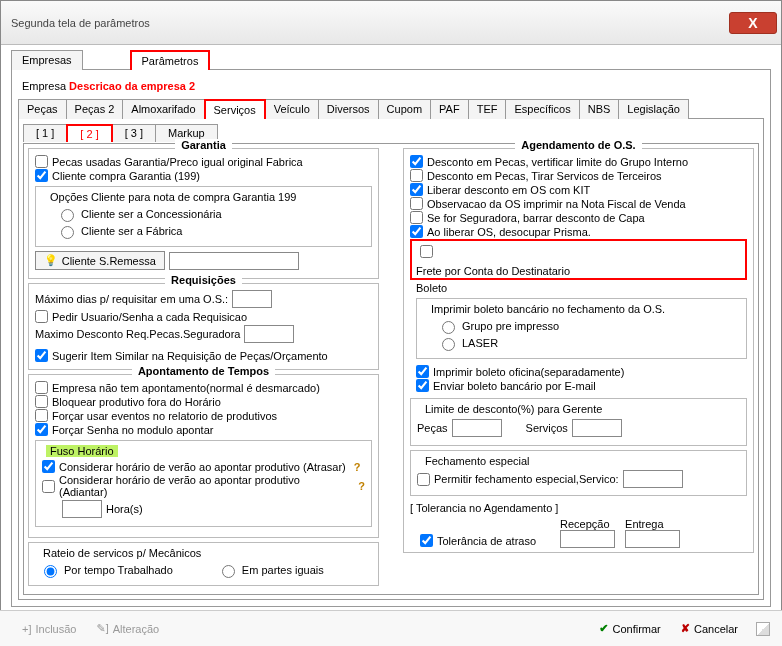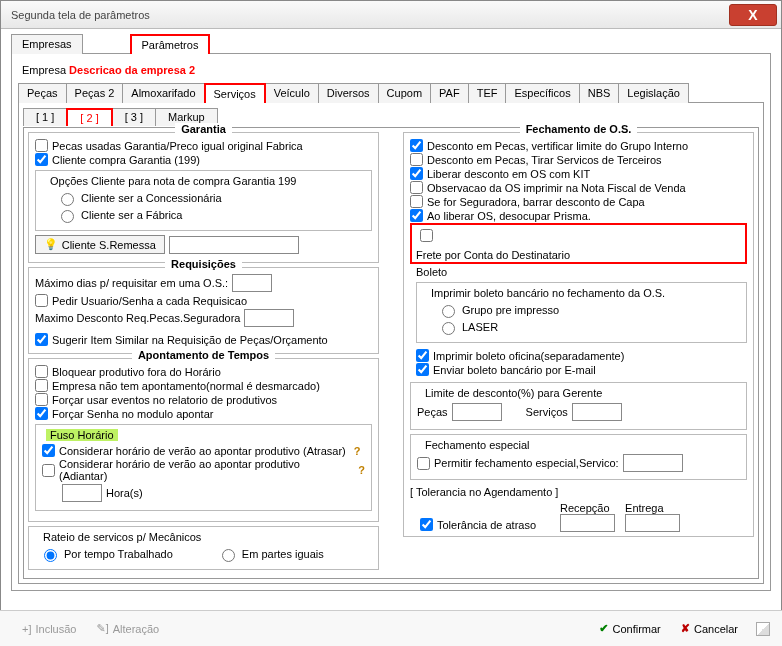--- a/index.html
+++ b/index.html
@@ -1,17 +1,17 @@
 <!DOCTYPE html>
 <html><head>
 <meta charset="utf-8">
 <style>
   * { box-sizing: border-box; font-family: Tahoma, Arial, sans-serif; font-size: 11px; }
   body { margin:0; background:#fff; width:782px; height:646px; border:1px solid #888; }
-  .titlebar { height:28px; background:linear-gradient(#fafafa,#e8e8e8); border-bottom:1px solid #bbb; display:flex; align-items:center; padding:0 0 0 10px; }
+  .titlebar { height:44px; background:linear-gradient(#fafafa,#e8e8e8); border-bottom:1px solid #bbb; display:flex; align-items:center; padding:0 0 0 10px; }
   .titlebar .title { color:#444; }
   .titlebar .spacer { flex:1; }
   .closebtn { width:48px; height:22px; background:#c94030; border:1px solid #a03020; border-radius:3px; color:#fff; display:flex; align-items:center; justify-content:center; margin-right:4px; cursor:pointer; font-size:14px; font-weight:bold; }
   .outer-tabs { display:flex; margin:4px 0 0 10px; }
   .outer-tab { padding:3px 10px; border:1px solid #999; border-bottom:none; background:#f4f4f4; margin-right:-1px; position:relative; top:1px; cursor:pointer; }
   .outer-tab.active { background:#fff; z-index:2;margin-left:48px; }
   .outer-tab.red { border:2px solid red; border-bottom:none; }
   .panel { border:1px solid #999; margin:0 10px 0 10px; padding:6px 6px; }
   .empresa-line { padding:4px 4px 6px 4px; }
   .empresa-line span.red { color:red; font-weight:bold; }
@@ -133,25 +133,25 @@
           <div class="chk" style="margin-top:6px;">
               <input type="checkbox" checked="" style="">
               <span>Sugerir Item Similar na Requisição de Peças/Orçamento</span>
             </div>
         </div>
 
         <div class="group">
           <div class="gtitle">Apontamento de Tempos</div>
           <div class="chk">
               <input type="checkbox" style="">
+              <span>Empresa não tem apontamento(normal é desmarcado)</span>
+            </div>
+          <div class="chk">
+              <input type="checkbox" style="">
               <span>Bloquear produtivo fora do Horário</span>
-            </div>
-          <div class="chk">
-              <input type="checkbox" style="">
-              <span>Empresa não tem apontamento(normal é desmarcado)</span>
             </div>
           <div class="chk">
               <input type="checkbox" style="">
               <span>Forçar usar eventos no relatorio de produtivos</span>
             </div>
           <div class="chk">
               <input type="checkbox" checked="" style="">
               <span>Forçar Senha no modulo apontar</span>
             </div>
           <div class="group" style="margin-top:4px;">
@@ -183,21 +183,21 @@
             <div class="rad">
                 <input type="radio" name="r1" style="">
                 <span>Em partes iguais</span>
               </div>
           </div>
         </div>
       </div>
 
       <div class="col">
         <div class="group" style="padding-bottom:2px;">
-          <div class="gtitle">Fechamento de O.S.</div>
+          <div class="gtitle">Agendamento de O.S.</div>
           <div class="chk">
               <input type="checkbox" checked="" style="">
               <span>Desconto em Pecas, vertificar limite do Grupo Interno</span>
             </div>
           <div class="chk">
               <input type="checkbox" style="">
               <span>Desconto em Pecas, Tirar Servicos de Terceiros</span>
             </div>
           <div class="chk">
               <input type="checkbox" checked="" style="">

